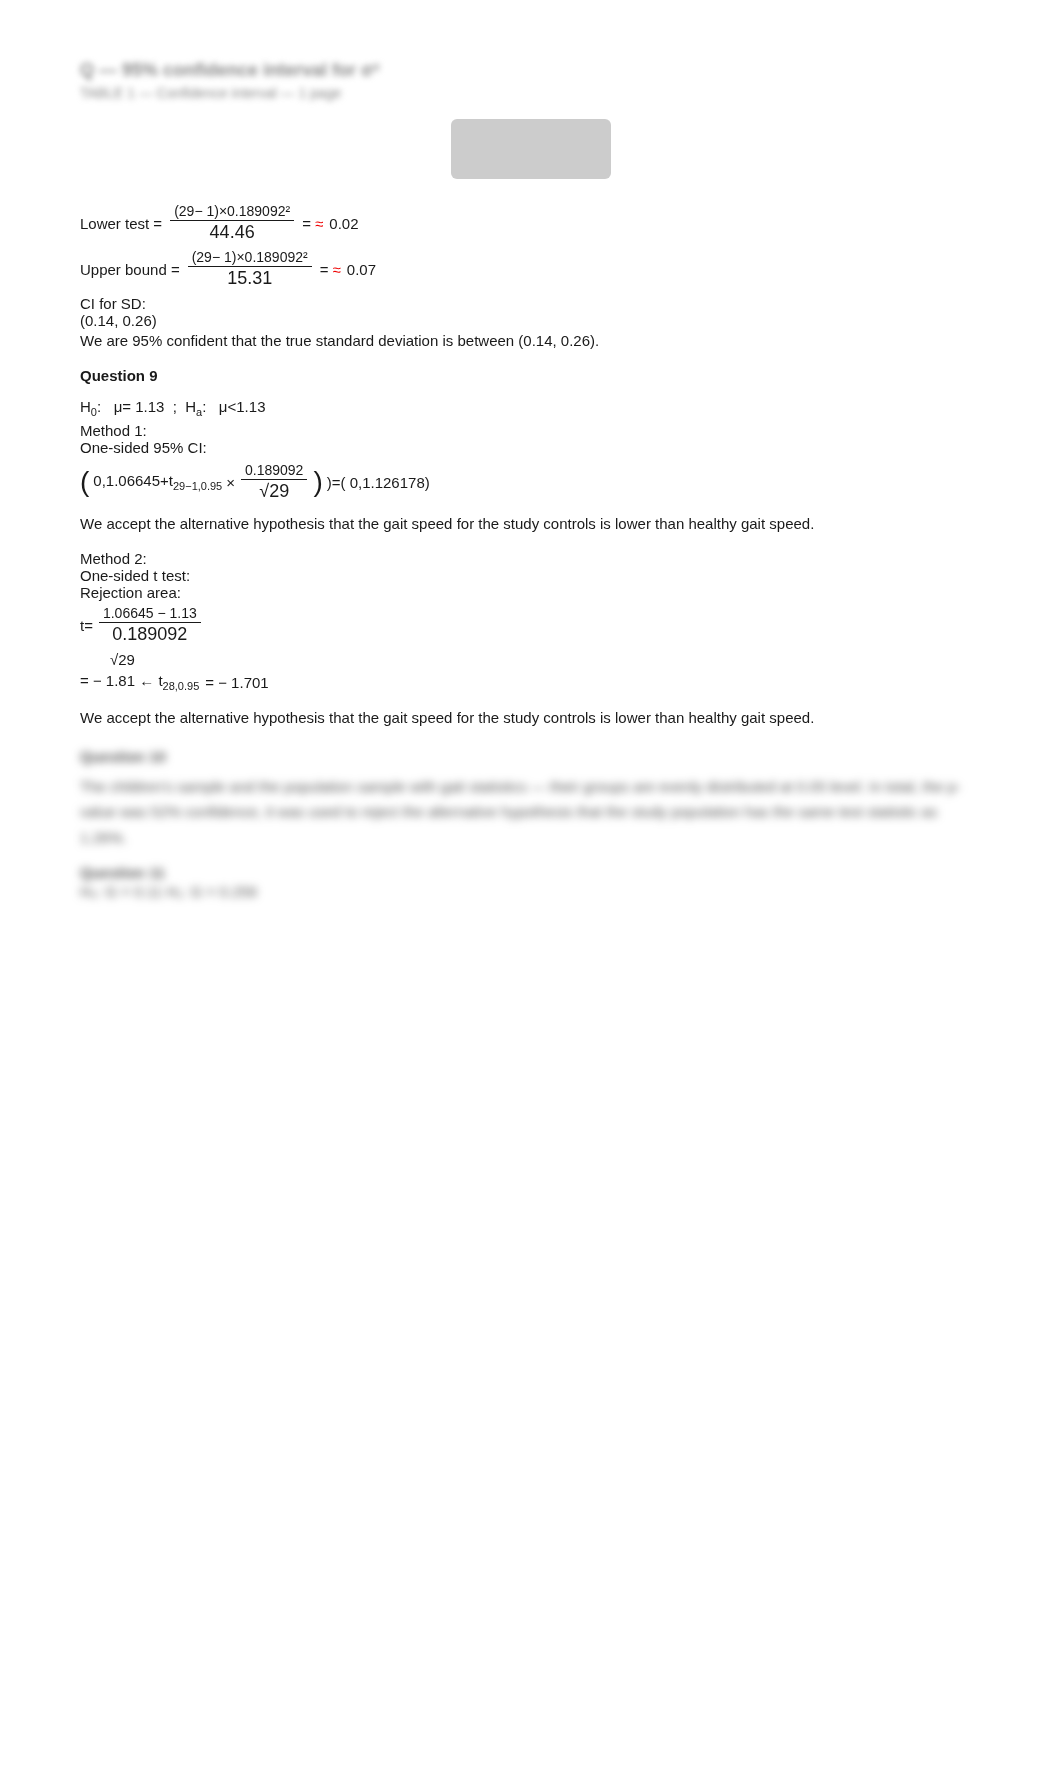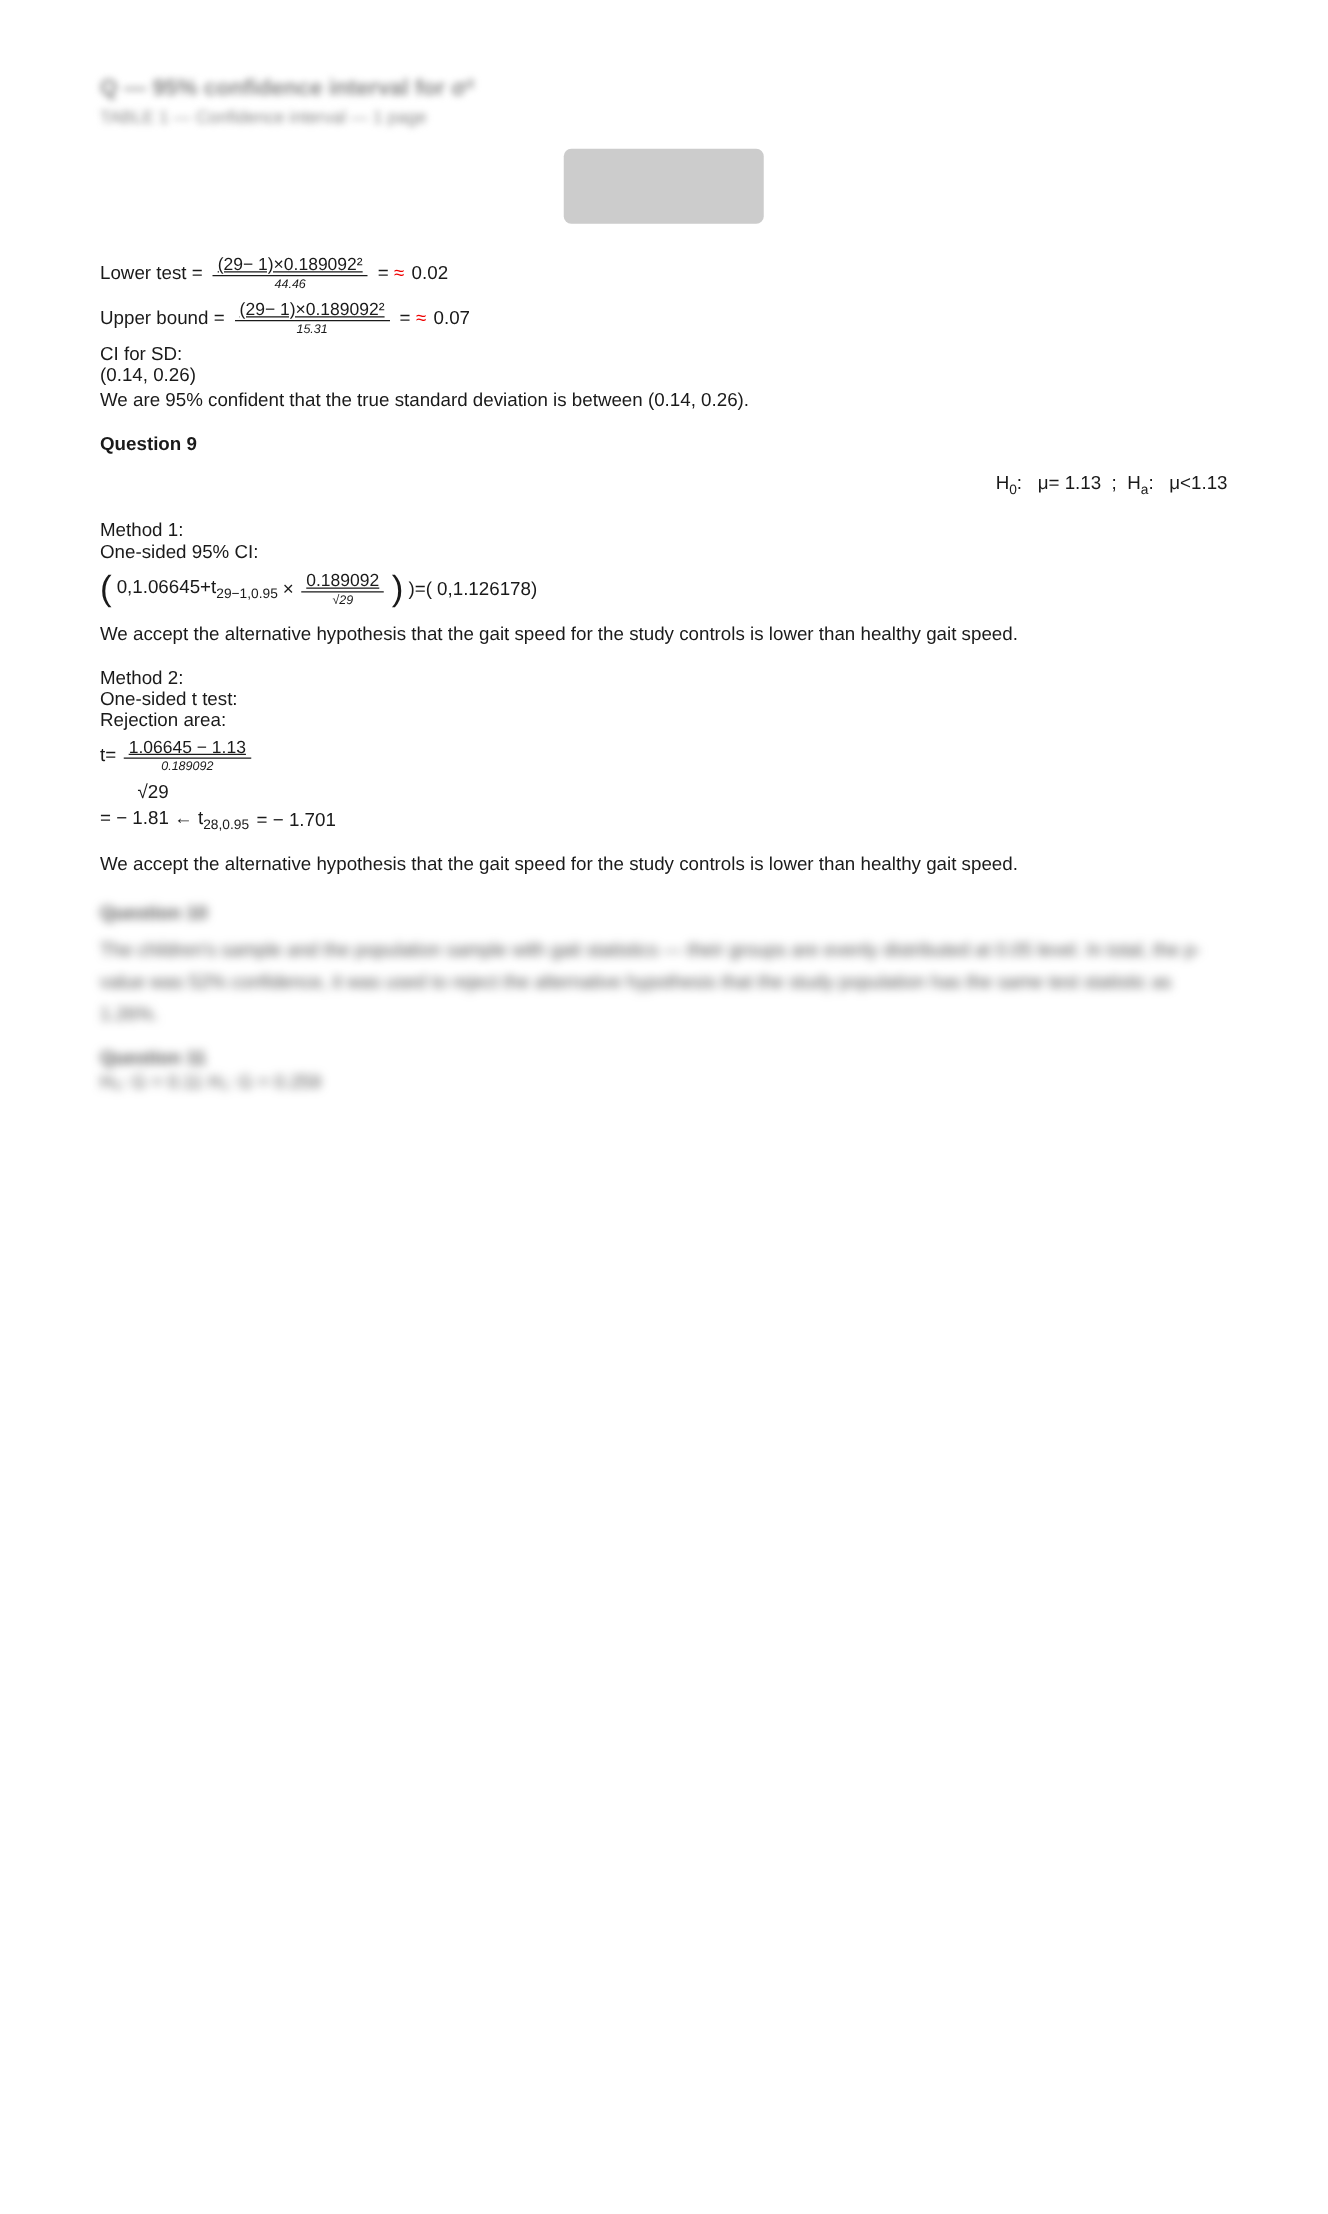--- a/index.html
+++ b/index.html
@@ -46,48 +46,45 @@
       flex-direction: column;
       align-items: center;
       vertical-align: middle;
       margin: 0 2px;
     }
     .fraction .numerator {
       border-bottom: 1.5px solid #1a1a1a;
       padding: 0 4px 1px 4px;
       font-size: 14px;
       white-space: nowrap;
-      text-decoration: underline;
     }
     .fraction .denominator {
       padding: 1px 4px 0 4px;
-      font-size: 10px;
-      font-style: italic;
+      font-size: 18px;
     }
     .approx-sign {
       font-style: italic;
       color: #e00;
     }
     .ci-sd {
     }
     .para {
       margin-bottom: 14px;
       line-height: 1.6;
     }
     .question-block {
       margin-bottom: 10px;
     }
     .q-label {
       font-weight: bold;
       margin-bottom: 14px;
     }
     .hypothesis-line {
       font-size: 15px;
-      margin-bottom: 18px;
-      text-align: right;
+      margin-bottom: 4px;
     }
     sub {
       font-size: 11px;
     }
     .ci-formula {
       display: flex;
       align-items: center;
       gap: 4px;
       margin: 6px 0 8px 0;
       font-size: 15px;

